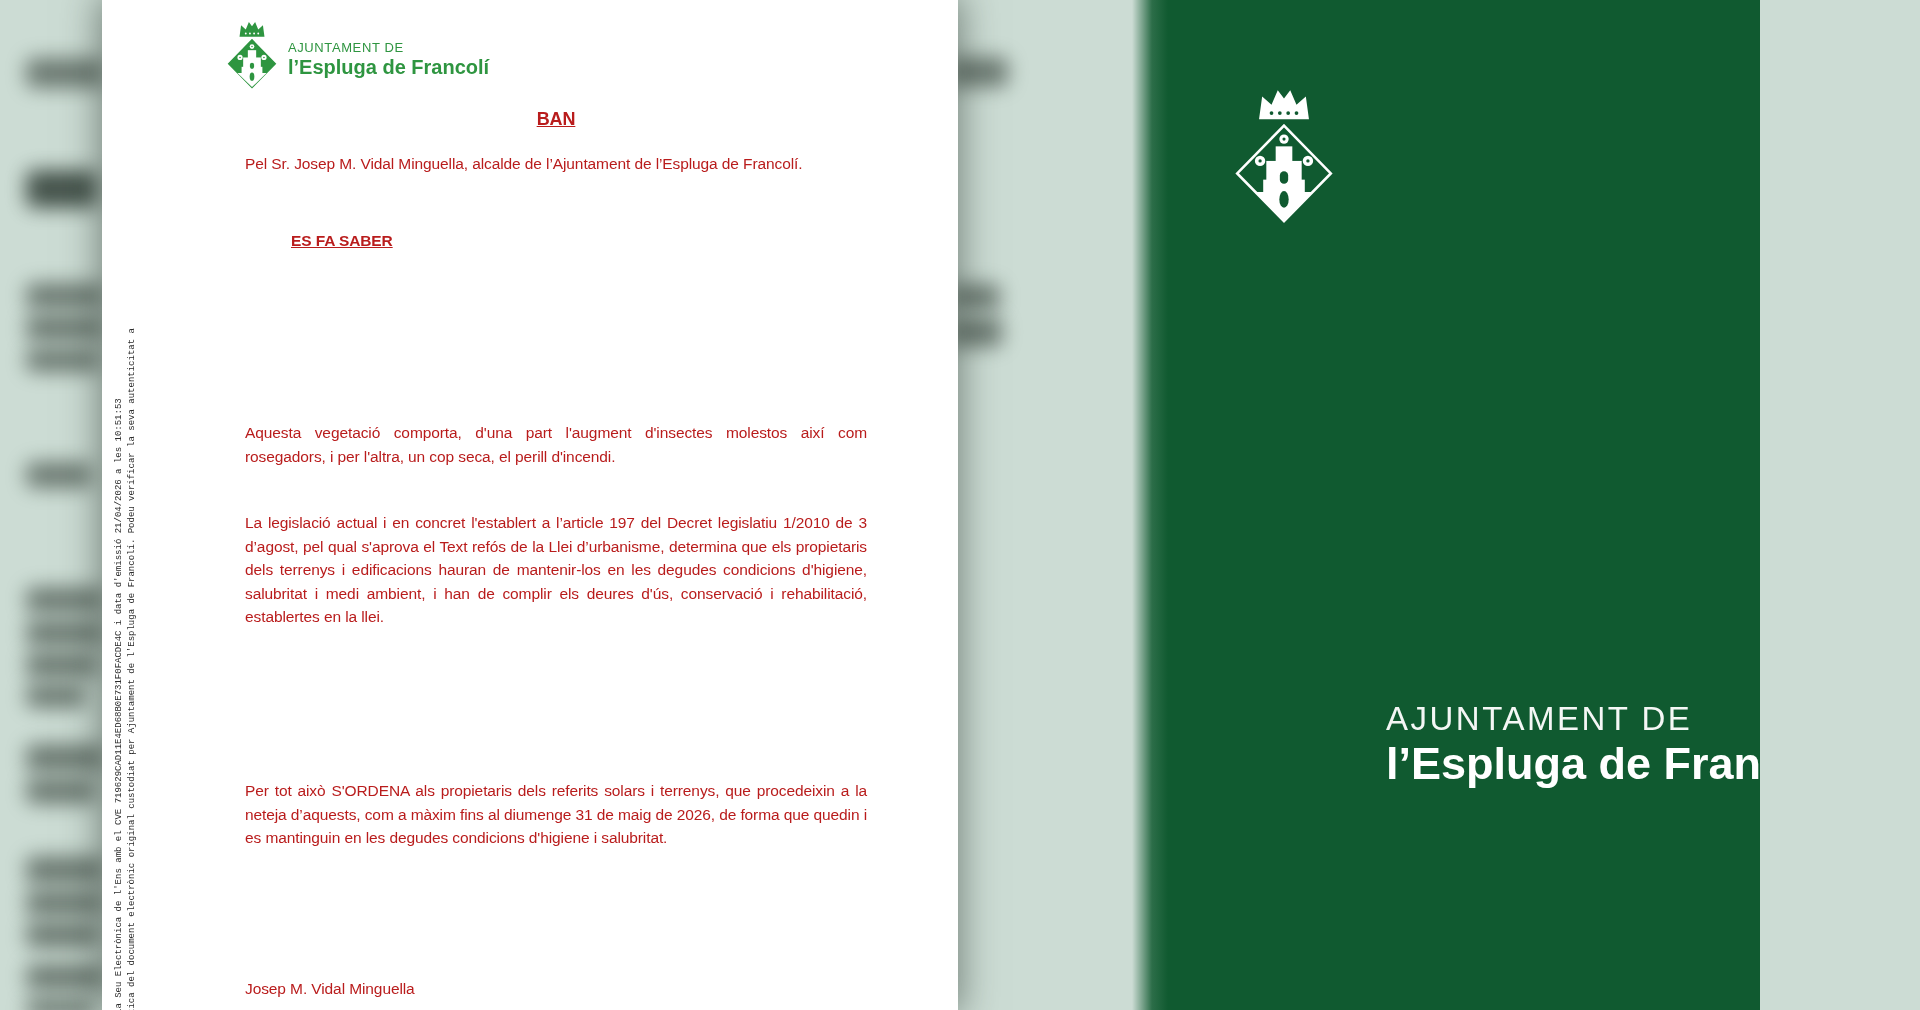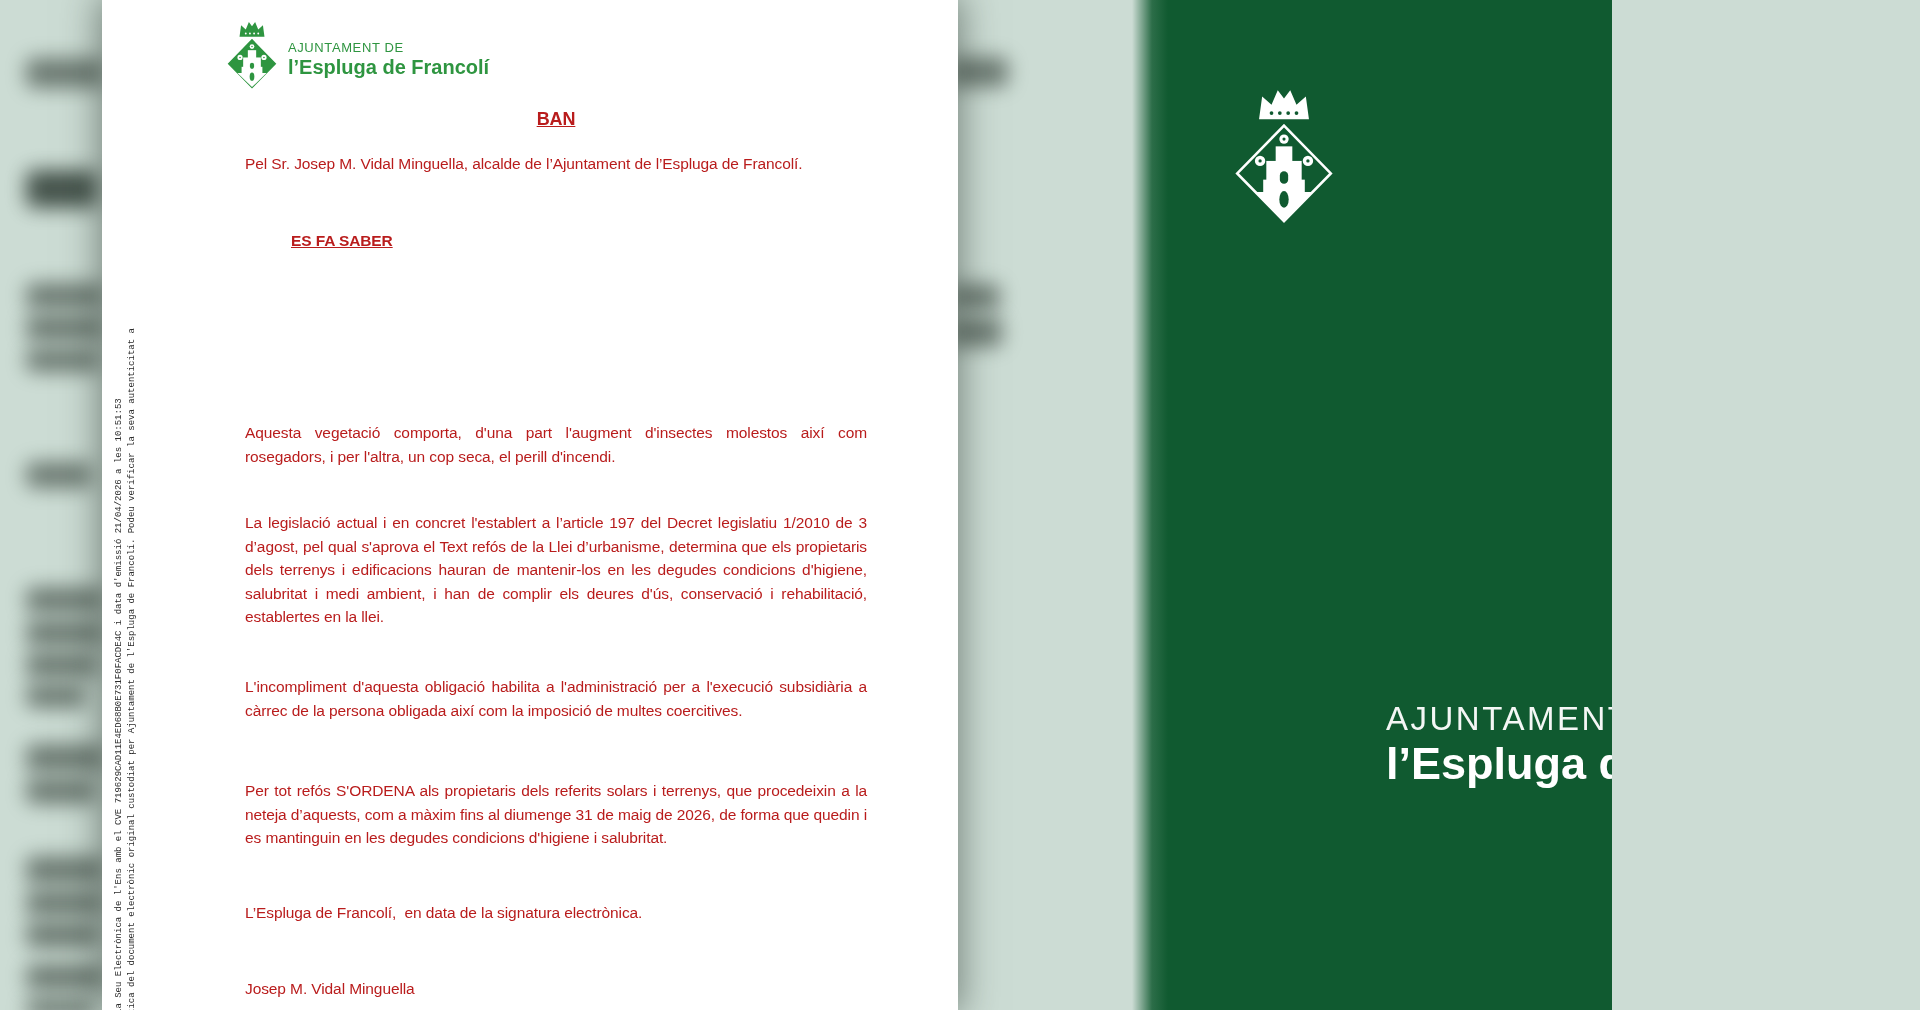--- a/index.html
+++ b/index.html
@@ -1,17 +1,17 @@
 <!DOCTYPE html>
 <html><head>
 <meta charset="utf-8">
 <style>
   * { margin:0; padding:0; box-sizing:border-box; }
   html,body { width:1920px; height:1010px; overflow:hidden; background:#ccdcd4; }
-  #canvas { position:relative; width:1612px; height:1010px; font-family:"Liberation Sans", sans-serif; overflow:hidden;padding-left:45px; }
+  #canvas { position:relative; width:1760px; height:1010px; font-family:"Liberation Sans", sans-serif; overflow:hidden;padding-left:45px; }
 
   
   .bf { position:absolute; background:#49564e; filter:blur(10px); border-radius:8px; opacity:.72; z-index:1; }
   .bf.dark { background:#2f3d35; opacity:.85; }
 
   
   #page { position:absolute; left:102px; top:0; width:856px; height:1010px; background:#ffffff;
           box-shadow:0 0 34px 4px rgba(35,48,40,.5); z-index:2; }
 
   
@@ -121,23 +121,21 @@
 
     <div id="ban-title" class="doc-text centered">
       <span class="u">BAN</span>
     </div>
     <div id="intro-line" class="doc-text">Pel Sr. Josep M. Vidal Minguella, alcalde de l’Ajuntament de l’Espluga de Francolí.</div>
     <div id="subheading" class="doc-text">
       <span class="u">ES FA SABER</span>
     </div>
     <div id="para-2" class="doc-text just">Aquesta vegetació comporta, d'una part l'augment d'insectes molestos així com rosegadors, i per l'altra, un cop seca, el perill d'incendi.</div>
     <div id="para-3" class="doc-text just">La legislació actual i en concret l'establert a l’article 197 del Decret legislatiu 1/2010 de 3 d’agost, pel qual s'aprova el Text refós de la Llei d’urbanisme, determina que els propietaris dels terrenys i edificacions hauran de mantenir-los en les degudes condicions d'higiene, salubritat i medi ambient, i han de complir els deures d'ús, conservació i rehabilitació, establertes en la llei.</div>
-    <div id="para-4" class="doc-text just">L'incompliment d'aquesta obligació habilita a l'administració per a l'execució subsidiària a càrrec de la persona obligada així com la imposició de multes coercitives.</div>
-    <div id="para-5" class="doc-text just"><span>Per tot refós </span><strong>S'ORDENA</strong><span> als propietaris dels referits solars i terrenys, que </span><strong>procedeixin a la neteja d’aquests, com a màxim fins al diumenge 31 de maig de 2026, </strong><span> de forma que quedin i es mantinguin en les degudes condicions d'higiene i salubritat.</span></div>
-    <div id="closing-line" class="doc-text">L’Espluga de Francolí,  en data de la signatura electrònica.</div>
+    <div id="para-5" class="doc-text just"><span>Per tot això </span><strong>S'ORDENA</strong><span> als propietaris dels referits solars i terrenys, que </span><strong>procedeixin a la neteja d’aquests, com a màxim fins al diumenge 31 de maig de 2026, </strong><span> de forma que quedin i es mantinguin en les degudes condicions d'higiene i salubritat.</span></div>
     <div id="signer-name" class="doc-text">Josep M. Vidal Minguella</div>
   </div>
 
   <div id="brand-panel">
     <svg class="emblem emblem-panel" viewBox="0 0 100 148">
       <path class="crown" d="M26,32 L74,32 L71,10 L62,18 L56,4 L50,12 L44,4 L38,18 L29,10 Z"></path>
       <circle class="crowndot" cx="38" cy="26" r="1.8"></circle>
       <circle class="crowndot" cx="46" cy="26" r="1.8"></circle>
       <circle class="crowndot" cx="54" cy="26" r="1.8"></circle>
       <circle class="crowndot" cx="62" cy="26" r="1.8"></circle>

